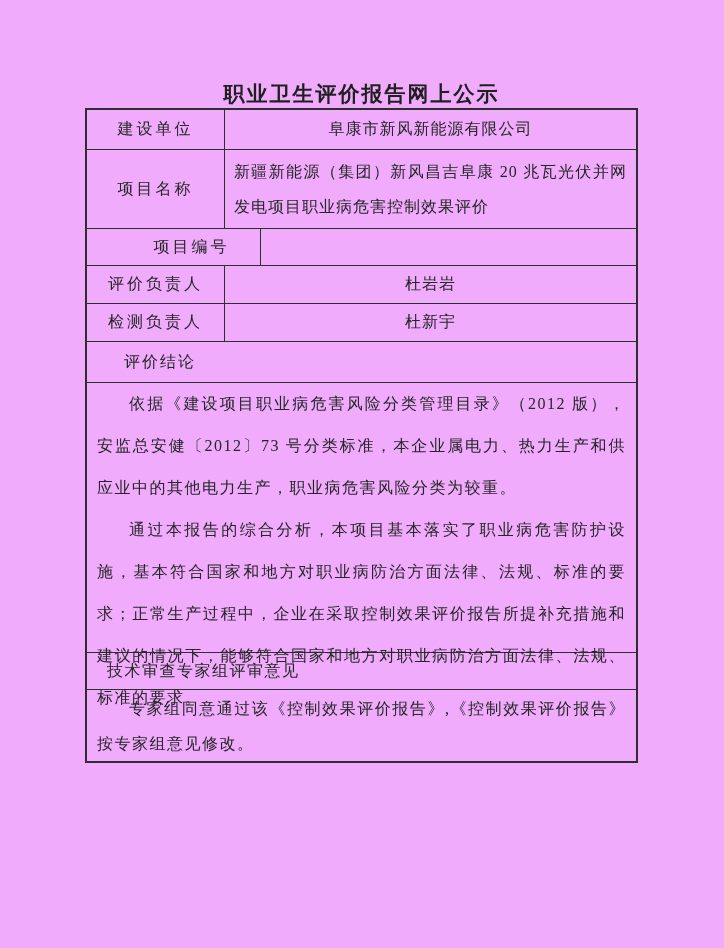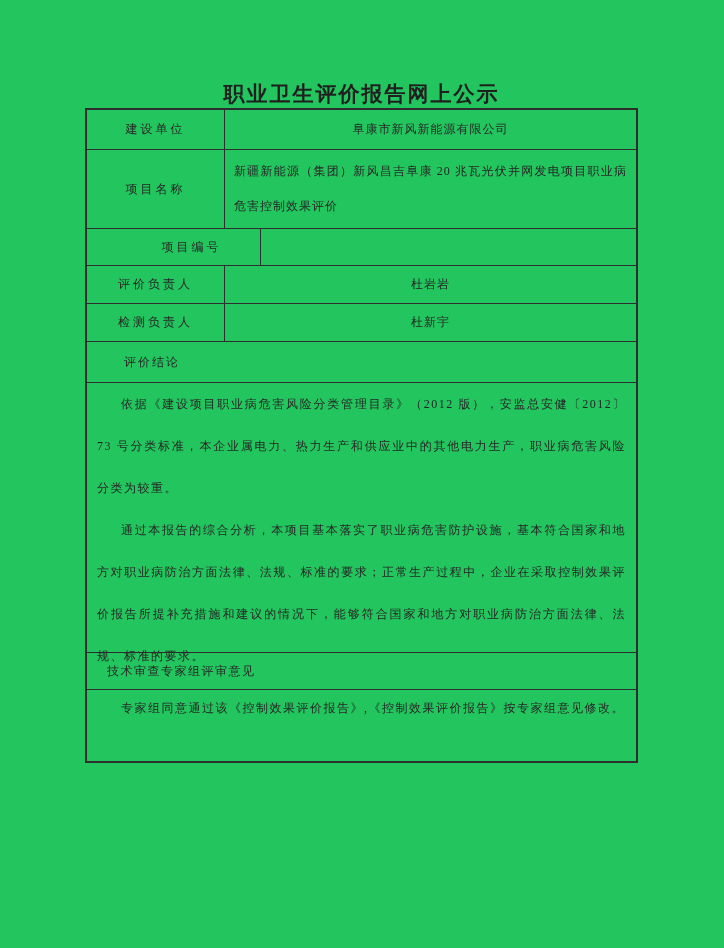--- a/index.html
+++ b/index.html
@@ -3,21 +3,21 @@
 <meta charset="utf-8">
 <style>
   * { margin: 0; padding: 0; box-sizing: border-box; }
   html, body { background: #e8e8e8; }
   body { font-family: "Liberation Serif", "DejaVu Serif", serif; }
 
   .page {
     position: relative;
     width: 724px;
     height: 948px;
-    background: #22c55e;
+    background: #f0abfc;
     margin: 0 auto;
     color: #262626;
     overflow: hidden;
   }
 
   .doc-title {
     position: absolute;
     top: 80px;
     left: 85px;
     width: 553px;
@@ -27,21 +27,21 @@
     letter-spacing: 2px;
     color: #1f1f1f;
   }
 
   .doc-table {
     position: absolute;
     top: 108px;
     left: 85px;
     width: 553px;
     border: 2px solid #2e2e2e;
-    font-size: 12px;
+    font-size: 16px;
   }
 
   .t-row {
     display: flex;
     border-bottom: 1px solid #2e2e2e;
   }
   .t-row:last-child { border-bottom: none; }
 
   .t-label {
     width: 138px;

